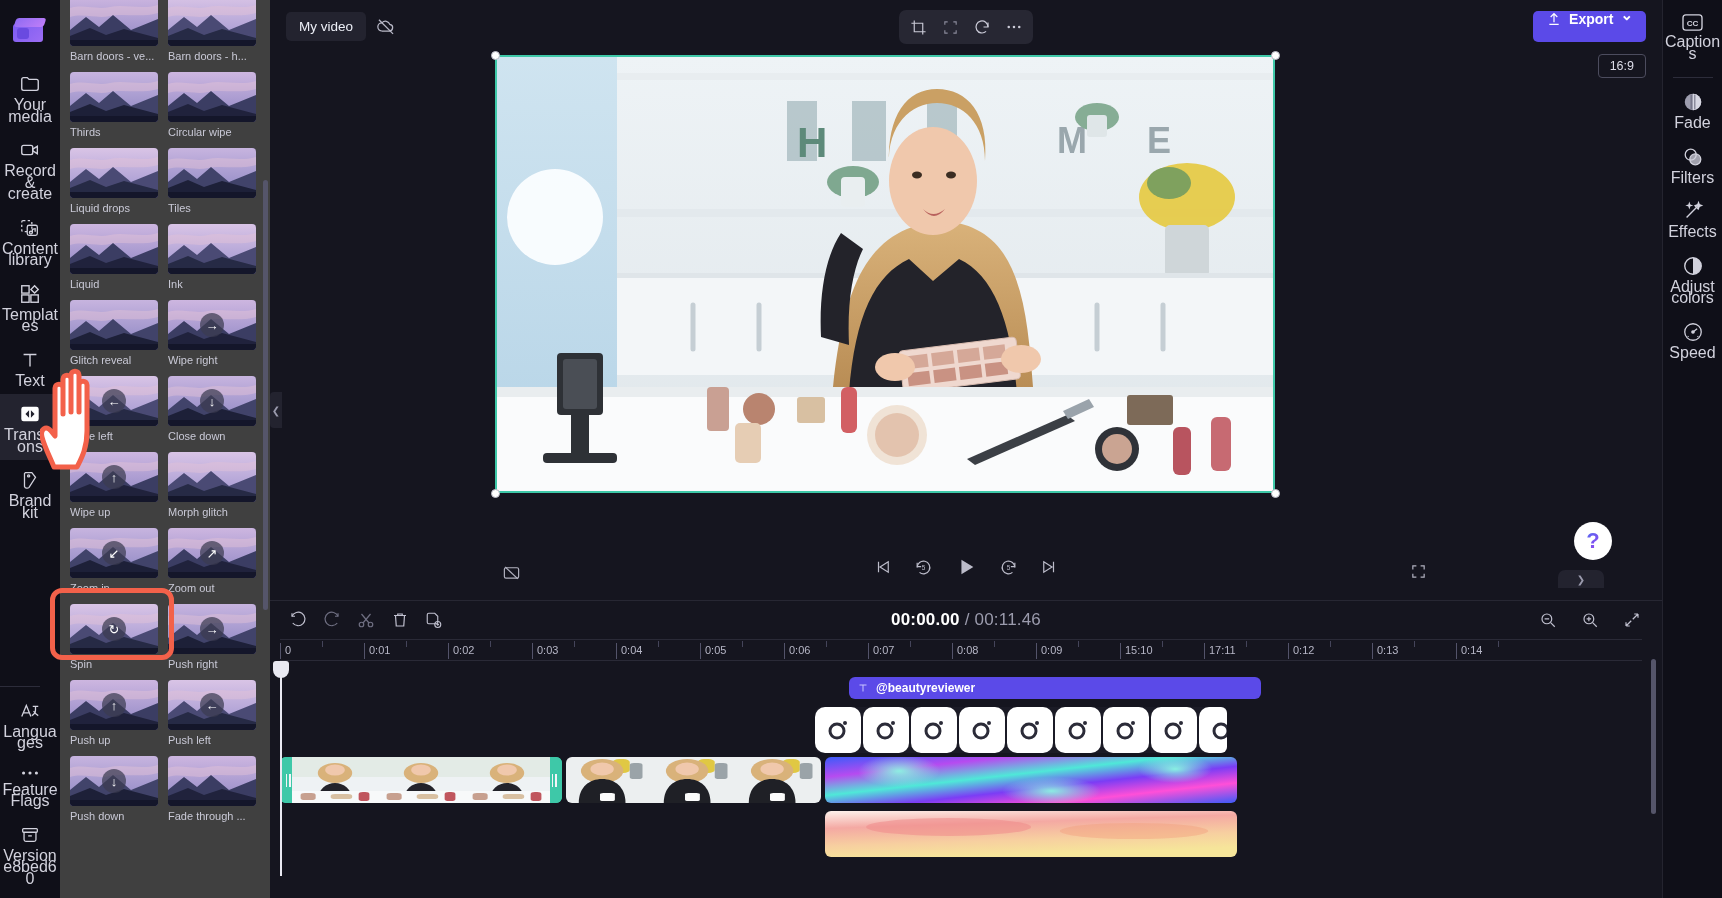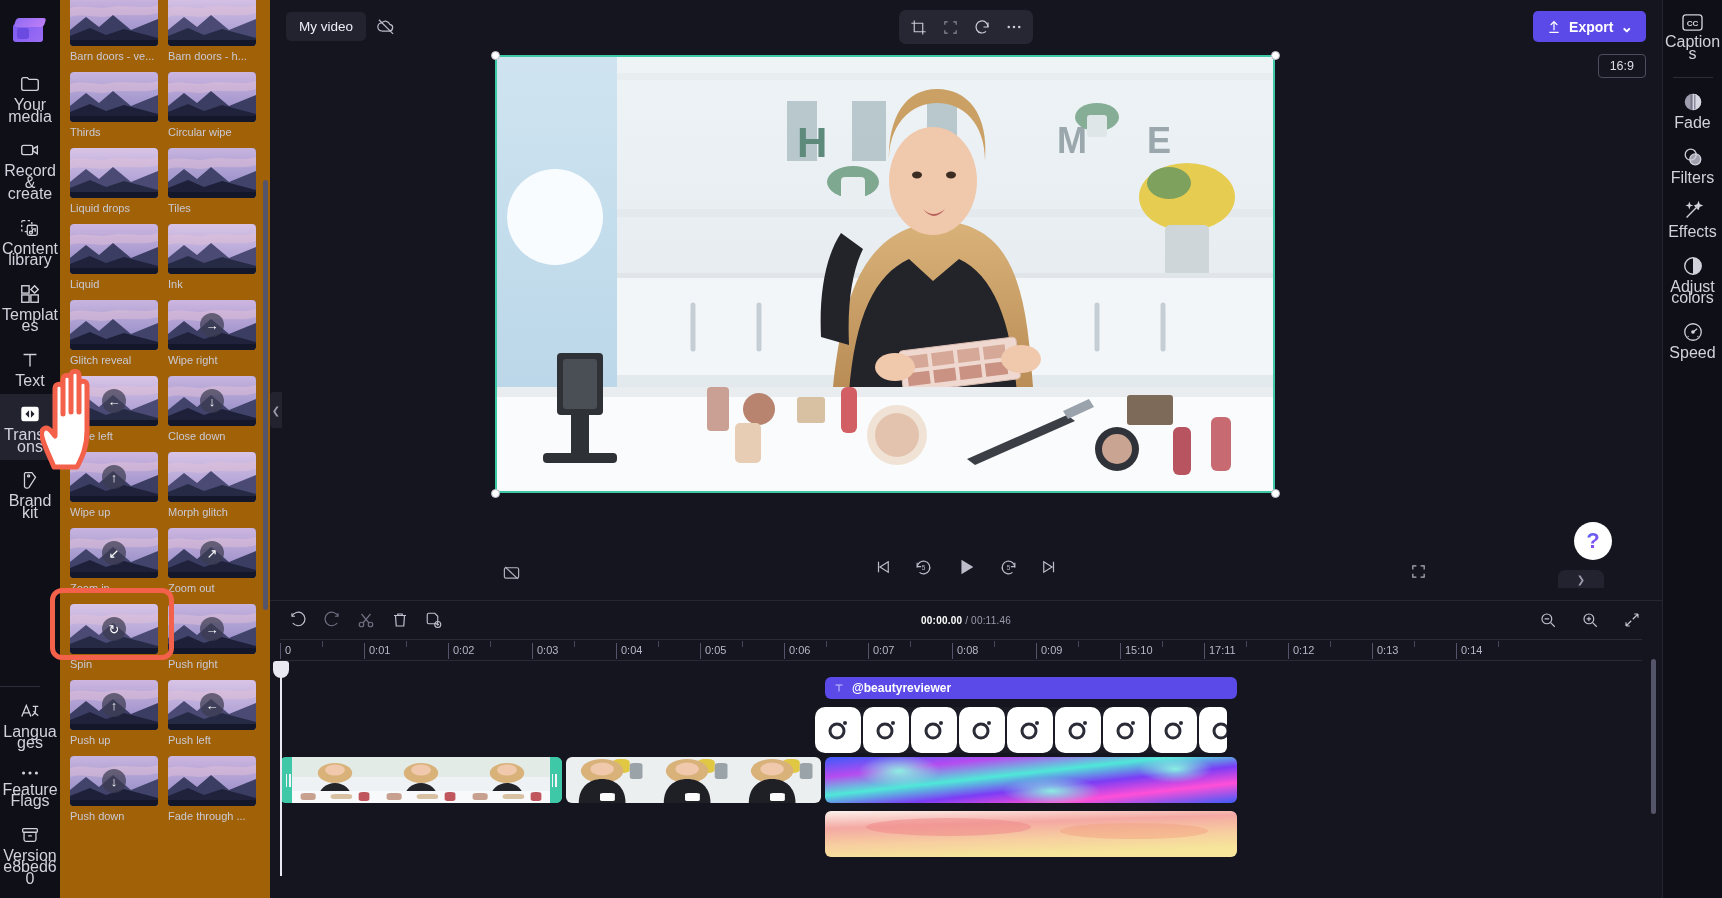--- a/index.html
+++ b/index.html
@@ -33,21 +33,21 @@
   .rail-item .lbl {
     font-size: 16px; line-height: 11.5px; text-align: center; color: #d2d2dd;
     max-width: 58px; word-wrap: break-word;
   }
   .rail-sep { width: 40px; height: 1px; background: #2c2c3a; margin: 10px 0 4px; }
   .rail-bottom { margin-top: auto; padding-bottom: 6px; width: 60px; }
   svg { display: block; }
 
   
   .panel {
-    width: 210px; flex: 0 0 210px; background: #a16207; position: relative;
+    width: 210px; flex: 0 0 210px; background: #404040; position: relative;
     overflow: hidden;
   }
   .grid {
     padding: 4px 10px 0 10px; display: flex; flex-wrap: wrap;
     gap: 4px 10px; position: absolute; top: -8px; left: 0; width: 210px;
   }
   .tile { width: 88px; margin-bottom: 6px; cursor: pointer; }
   .thumb {
     width: 88px; height: 50px; border-radius: 4px; position: relative;
     overflow: hidden; background: #4a4468;
@@ -96,21 +96,21 @@
     position: absolute; left: 50%; transform: translateX(-50%); top: 10px;
     background: #272733; border-radius: 7px; height: 34px; display: flex;
     align-items: center; gap: 2px; padding: 0 4px;
   }
   .st-btn {
     width: 30px; height: 28px; display: flex; align-items: center;
     justify-content: center; border-radius: 4px; color: #cbcbd8; cursor: pointer;
   }
   .export-btn {
     position: absolute; right: 16px; top: 11px; height: 31px;
-    background: #5b4ae8; border-radius: 5px; display: flex; align-items: center;
+    background: #5b4ae8; border-radius: 5px; display: flex; align-items: flex-start;
     gap: 7px; padding: 0 13px; font-size: 14px; color: #fff; cursor: pointer;
     font-weight: bold;
   }
   .ratio-chip {
     position: absolute; right: 16px; top: 54px; border: 1px solid #4c4c5e;
     border-radius: 4px; padding: 4px 11px; font-size: 12.5px; color: #dcdce8;
     cursor: pointer;
   }
 
   .stage { position: absolute; left: 0; right: 0; top: 52px; bottom: 298px; }
@@ -149,21 +149,21 @@
   .timeline {
     position: absolute; left: 0; right: 0; bottom: 0; height: 298px;
     background: #15151f; border-top: 1px solid #272733;
   }
   .tl-toolbar { height: 38px; display: flex; align-items: center; position: relative; }
   .tl-tools { display: flex; gap: 6px; padding-left: 14px; }
   .tt { width: 28px; height: 26px; display: flex; align-items: center; justify-content: center; color: #c0c0cf; cursor: pointer; border-radius: 4px; }
   .tt.dim { color: #6f6f82; }
   .tl-time {
     position: absolute; left: 50%; transform: translateX(-50%);
-    font-size: 10px; letter-spacing: .2px;
+    font-size: 17px; letter-spacing: .2px;
   }
   .tl-time .cur { color: #fff; font-weight: bold; }
   .tl-time .tot { color: #9b9bad; }
   .tl-zoom { position: absolute; right: 16px; display: flex; gap: 14px; }
   .tl-zoom .tt { color: #c0c0cf; }
 
   .ruler {
     position: relative; height: 22px; margin-left: 10px; margin-right: 20px;
     border-top: 1px solid #2a2a37; border-bottom: 1px solid #2a2a37;
     background: #15151f; overflow: hidden;
@@ -1192,21 +1192,21 @@
           </div>
           <div class="tick minor" style="left: 1218px;">
             <div class="line"></div>
           </div>
         </div>
 
       <div class="tracks" id="tracks">
         <div class="playhead" style="left:0px;">
           <div class="playhead-cap"></div>
         </div>
-      <div class="clip text" style="left: 545px; width: 412px; top: 16px; height: 22px;">
+      <div class="clip text" style="left: 569px; width: 412px; top: 16px; height: 22px;">
             <span>
           <svg width="12" height="12" viewBox="0 0 24 24" fill="none" stroke="#c9c4ff" stroke-width="2">
                 <path d="M5 6h14M12 6v13"></path>
               </svg>
         </span>
             <span>@beautyreviewer</span>
           </div>
           <div class="clip " style="left: 535px; width: 412px; top: 46px; height: 46px; background: rgb(27, 27, 38);">
             <div style="display:flex;gap:2px;height:100%;align-items:center;overflow:hidden;">
               <div class="sticker">

